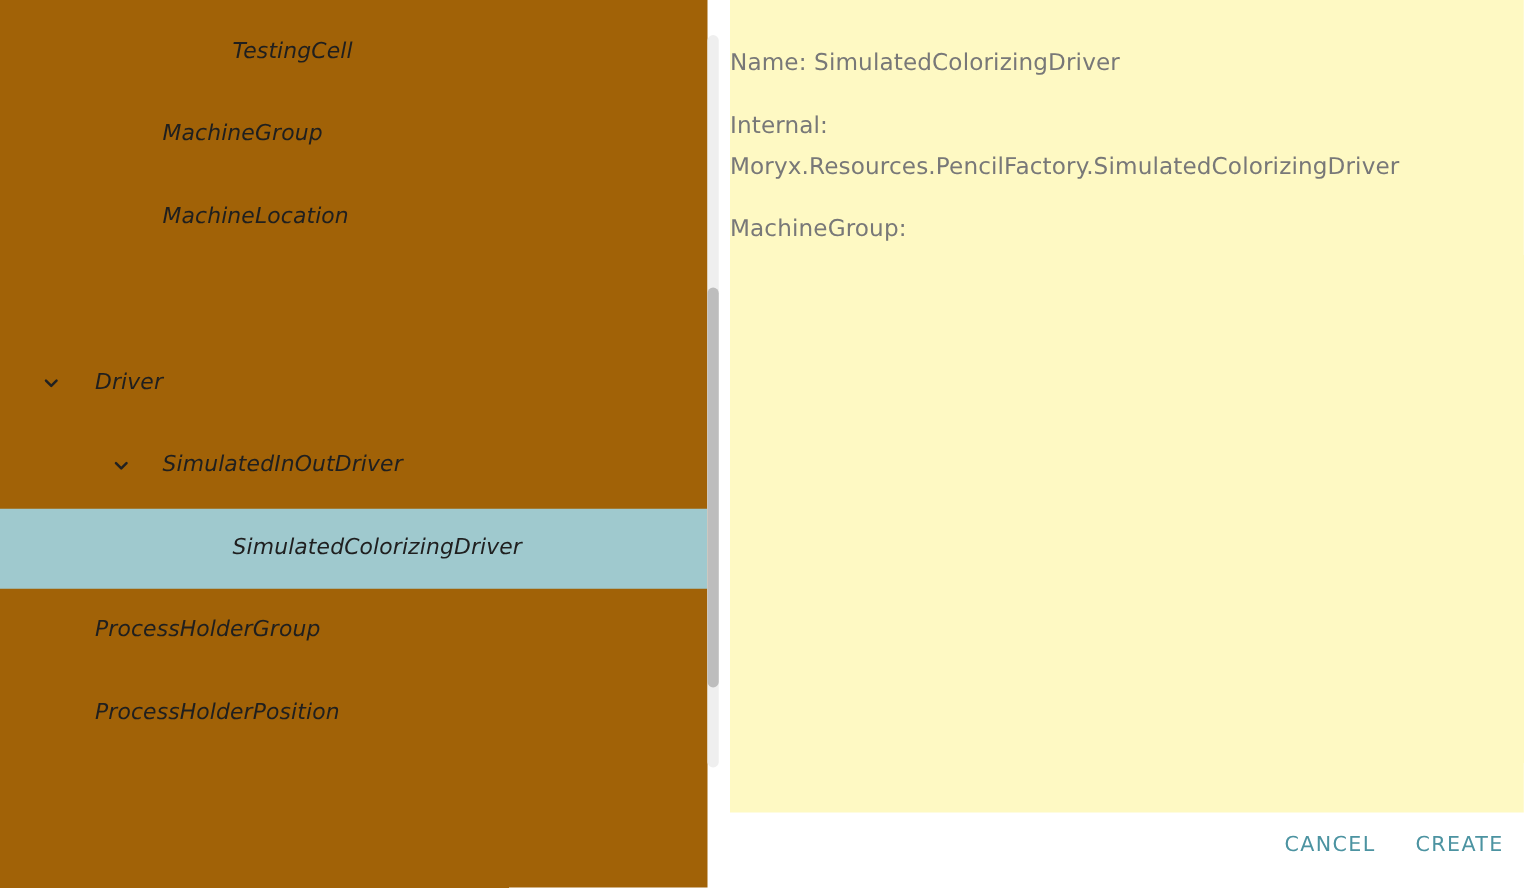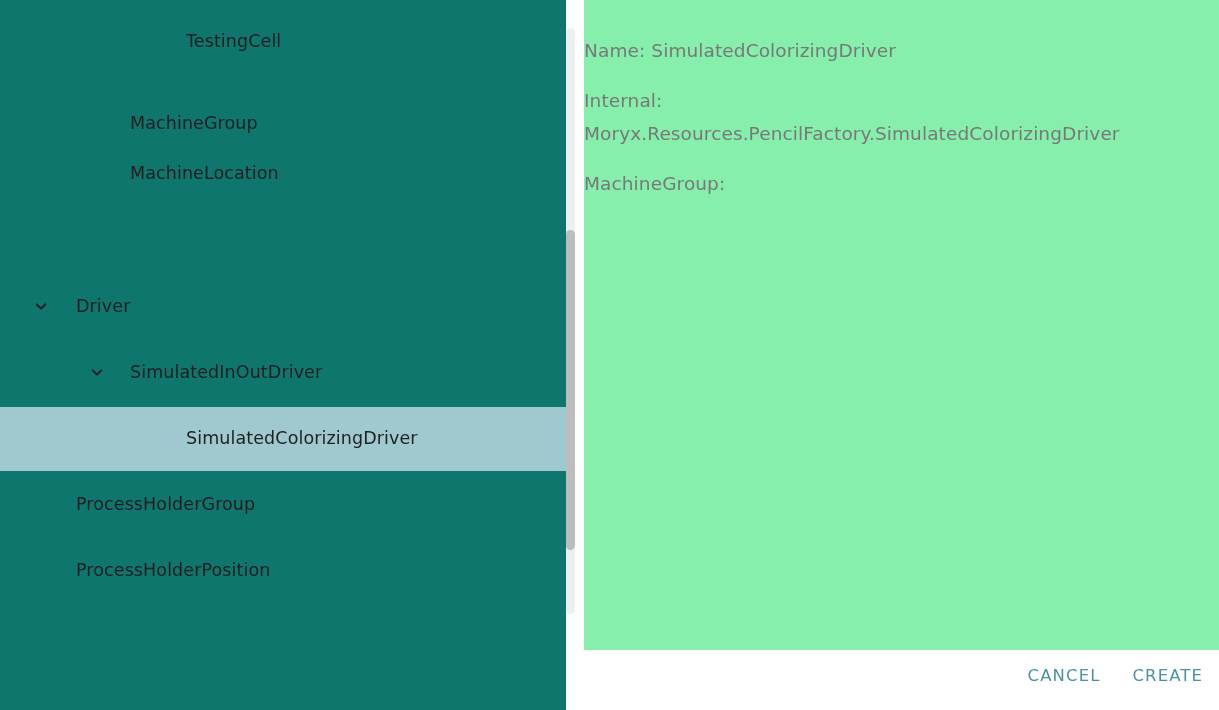--- a/index.html
+++ b/index.html
@@ -22,22 +22,23 @@
     background: #ffffff;
   }
 
   
   .tree-pane {
     position: absolute;
     left: 0;
     top: 0;
     width: 566px;
     height: 710px;
-    background: #0f766e;
+    background: #a16207;
     overflow: hidden;
+    font-style: italic;
   }
 
   .tree-item {
     position: absolute;
     left: 0;
     width: 566px;
     height: 64px;
     display: flex;
     align-items: center;
     box-sizing: border-box;
@@ -88,21 +89,21 @@
     cursor: pointer;
   }
 
   
   .detail-pane {
     position: absolute;
     left: 584px;
     top: 0;
     width: 635px;
     height: 650px;
-    background: #86efac;
+    background: #fef9c3;
   }
   .detail-line {
     position: absolute;
     font-size: 18.5px;
     line-height: 33px;
     color: #787878;
     white-space: nowrap;
     letter-spacing: 0.1px;
   }
   .detail-name   { top: 34px;  left: 0; }
@@ -139,21 +140,21 @@
 </head>
 <body>
 
 <div id="root">
 
   <div class="tree-pane">
 
   <div class="tree-item" style="top: 10px;">
         <span class="tree-label" style="left: 186px;">TestingCell</span>
       </div>
-      <div class="tree-item" style="top: 92px;">
+      <div class="tree-item" style="top: 76px;">
         <span class="tree-label" style="left: 130px;">MachineGroup</span>
       </div>
       <div class="tree-item" style="top: 142px;">
         <span class="tree-label" style="left: 130px;">MachineLocation</span>
       </div>
       <div class="tree-item" style="top: 275px; text-align: center;">
         <span class="chevron" style="left: 29px;">
           <svg width="22" height="22" viewBox="0 0 24 24" aria-hidden="true">
             <path d="M7.4 9.2 L12 13.8 L16.6 9.2" fill="none" stroke="#212121" stroke-width="2.2" stroke-linecap="round" stroke-linejoin="round"></path>
           </svg>

